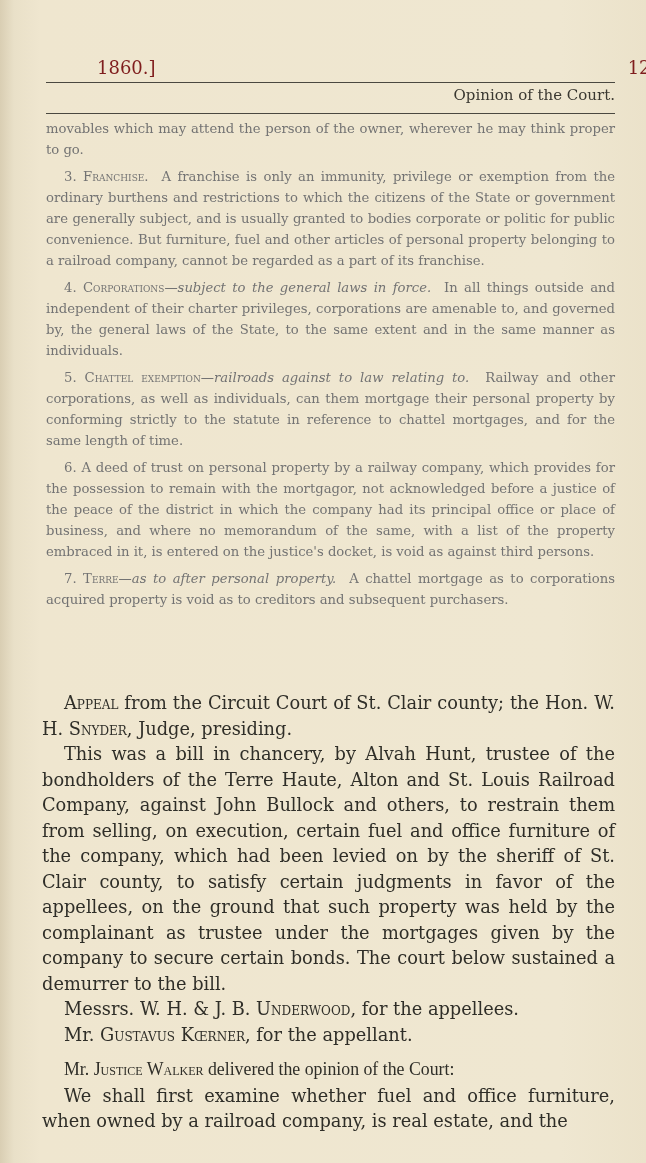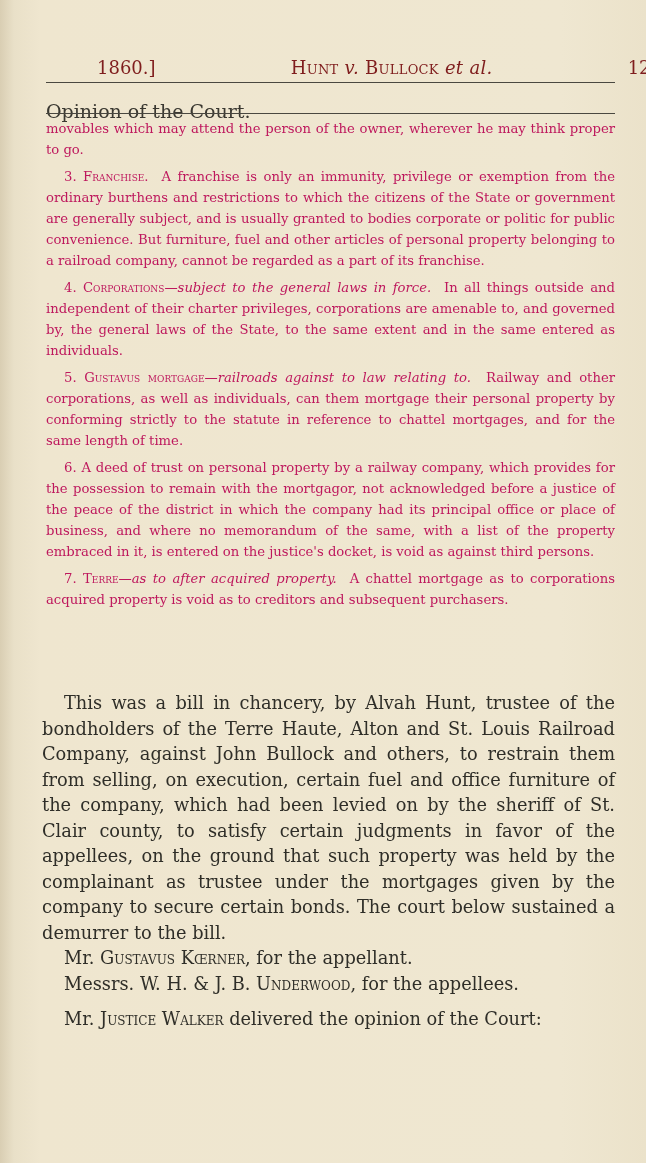--- a/index.html
+++ b/index.html
@@ -14,50 +14,51 @@
   .runhead {
     position: absolute; top: 48px; left: 4px; width: 565px; height: 30px;
     display: flex; justify-content: space-between; align-items: flex-end;
     font-size: 18px; color: #7f1d1d; margin-left: 47px;
   }
   .runhead .title { letter-spacing: 0.3px; }
   .sc { font-variant: small-caps; }
   .rule { position: absolute; left: 0; width: 569px; height: 0; border-top: 1.5px solid #4a4840; }
   .rule.r1 { top: 82px; }
   .rule.r2 { top: 113px; }
-  .subhead { position: absolute; top: 100px; left: 0; width: 569px; text-align: left; font-size: 19px; color: #3a3831; }
-  .notes { position: absolute; top: 118px; left: 0; width: 569px; font-size: 13.2px; line-height: 21px; text-align: justify; color: #be185d; }
+  .subhead { position: absolute; top: 86px; left: 0; width: 569px; text-align: right; font-size: 15px; color: #3a3831; }
+  .notes { position: absolute; top: 118px; left: 0; width: 569px; font-size: 13.2px; line-height: 21px; text-align: justify; color: #737373; }
   .notes p { margin: 0 0 6px 0; text-indent: 0; }
   .notes p.ind { text-indent: 18px; }
   .notes i { font-style: italic; margin-top: 48px; }
   .body { position: absolute; top: 690px; left: -4px; width: 573px; font-size: 17.8px; line-height: 25.5px; text-align: justify; color: #2f2e28; }
   .body p { margin: 0; text-indent: 22px; }
-  .body p.gap { margin-top: 10px; }
+  .body p.gap { margin-top: 10px; font-family: Liberation Serif, serif; }
 </style>
 </head>
 <body>
 
 <div class="page">
   <div class="runhead">
     <span>1860.]</span>
-    <span class="title"><span class="sc">Hunt</span> <i>v.</i> <span class="sc">Bullock</span> <i>et al.</i></span>
     <span>126</span>
   </div>
   <div class="rule r1"></div>
   <div class="subhead">Opinion of the Court.</div>
   <div class="rule r2"></div>
 
   <div class="notes">
     <p><span>movables which may attend the person of the owner, wherever he may think proper to go.</span></p>
     <p class="ind"><span>3.</span> <span class="sc">Franchise.</span>&nbsp;&nbsp;<span>A franchise is only an immunity, privilege or exemption from the ordinary burthens and restrictions to which the citizens of the State or government are generally subject, and is usually granted to bodies corporate or politic for public convenience. But furniture, fuel and other articles of personal property belonging to a railroad company, cannot be regarded as a part of its franchise.</span></p>
-    <p class="ind"><span>4.</span> <span class="sc">Corporations</span><i>—subject to the general laws in force.</i>&nbsp;&nbsp;<span>In all things outside and independent of their charter privileges, corporations are amenable to, and governed by, the general laws of the State, to the same extent and in the same entered as individuals.</span></p>
-    <p class="ind"><span>5.</span> <span class="sc">Gustavus mortgage</span><i>—railroads against to law relating to.</i>&nbsp;&nbsp;<span>Railway and other corporations, as well as individuals, can them mortgage their personal property by conforming strictly to the statute in reference to chattel mortgages, and for the same length of time.</span></p>
+    <p class="ind"><span>4.</span> <span class="sc">Corporations</span><i>—subject to the general laws in force.</i>&nbsp;&nbsp;<span>In all things outside and independent of their charter privileges, corporations are amenable to, and governed by, the general laws of the State, to the same extent and in the same manner as individuals.</span></p>
+    <p class="ind"><span>5.</span> <span class="sc">Chattel exemption</span><i>—railroads against to law relating to.</i>&nbsp;&nbsp;<span>Railway and other corporations, as well as individuals, can them mortgage their personal property by conforming strictly to the statute in reference to chattel mortgages, and for the same length of time.</span></p>
     <p class="ind"><span>6.</span> <span>A deed of trust on personal property by a railway company, which provides for the possession to remain with the mortgagor, not acknowledged before a justice of the peace of the district in which the company had its principal office or place of business, and where no memorandum of the same, with a list of the property embraced in it, is entered on the justice's docket, is void as against third persons.</span></p>
-    <p class="ind"><span>7.</span> <span class="sc">Terre</span><i>—as to after acquired property.</i>&nbsp;&nbsp;<span>A chattel mortgage as to corporations acquired property is void as to creditors and subsequent purchasers.</span></p>
+    <p class="ind"><span>7.</span> <span class="sc">Terre</span><i>—as to after personal property.</i>&nbsp;&nbsp;<span>A chattel mortgage as to corporations acquired property is void as to creditors and subsequent purchasers.</span></p>
   </div>
 
   <div class="body">
+    <p><span class="sc">Appeal</span><span> from the Circuit Court of St. Clair county; the Hon. W. H. </span><span class="sc">Snyder</span><span>, Judge, presiding.</span></p>
     <p>This was a bill in chancery, by Alvah Hunt, trustee of the bondholders of the Terre Haute, Alton and St. Louis Railroad Company, against John Bullock and others, to restrain them from selling, on execution, certain fuel and office furniture of the company, which had been levied on by the sheriff of St. Clair county, to satisfy certain judgments in favor of the appellees, on the ground that such property was held by the complainant as trustee under the mortgages given by the company to secure certain bonds. The court below sustained a demurrer to the bill.</p>
+    <p><span>Messrs. W. H. &amp; J. B. </span><span class="sc">Underwood</span><span>, for the appellees.</span></p>
     <p><span>Mr. </span><span class="sc">Gustavus Kœrner</span><span>, for the appellant.</span></p>
-    <p><span>Messrs. W. H. &amp; J. B. </span><span class="sc">Underwood</span><span>, for the appellees.</span></p>
     <p class="gap"><span>Mr. </span><span class="sc">Justice Walker</span><span> delivered the opinion of the Court:</span></p>
+    <p>We shall first examine whether fuel and office furniture, when owned by a railroad company, is real estate, and the</p>
   </div>
 </div>
 
 </body></html>

